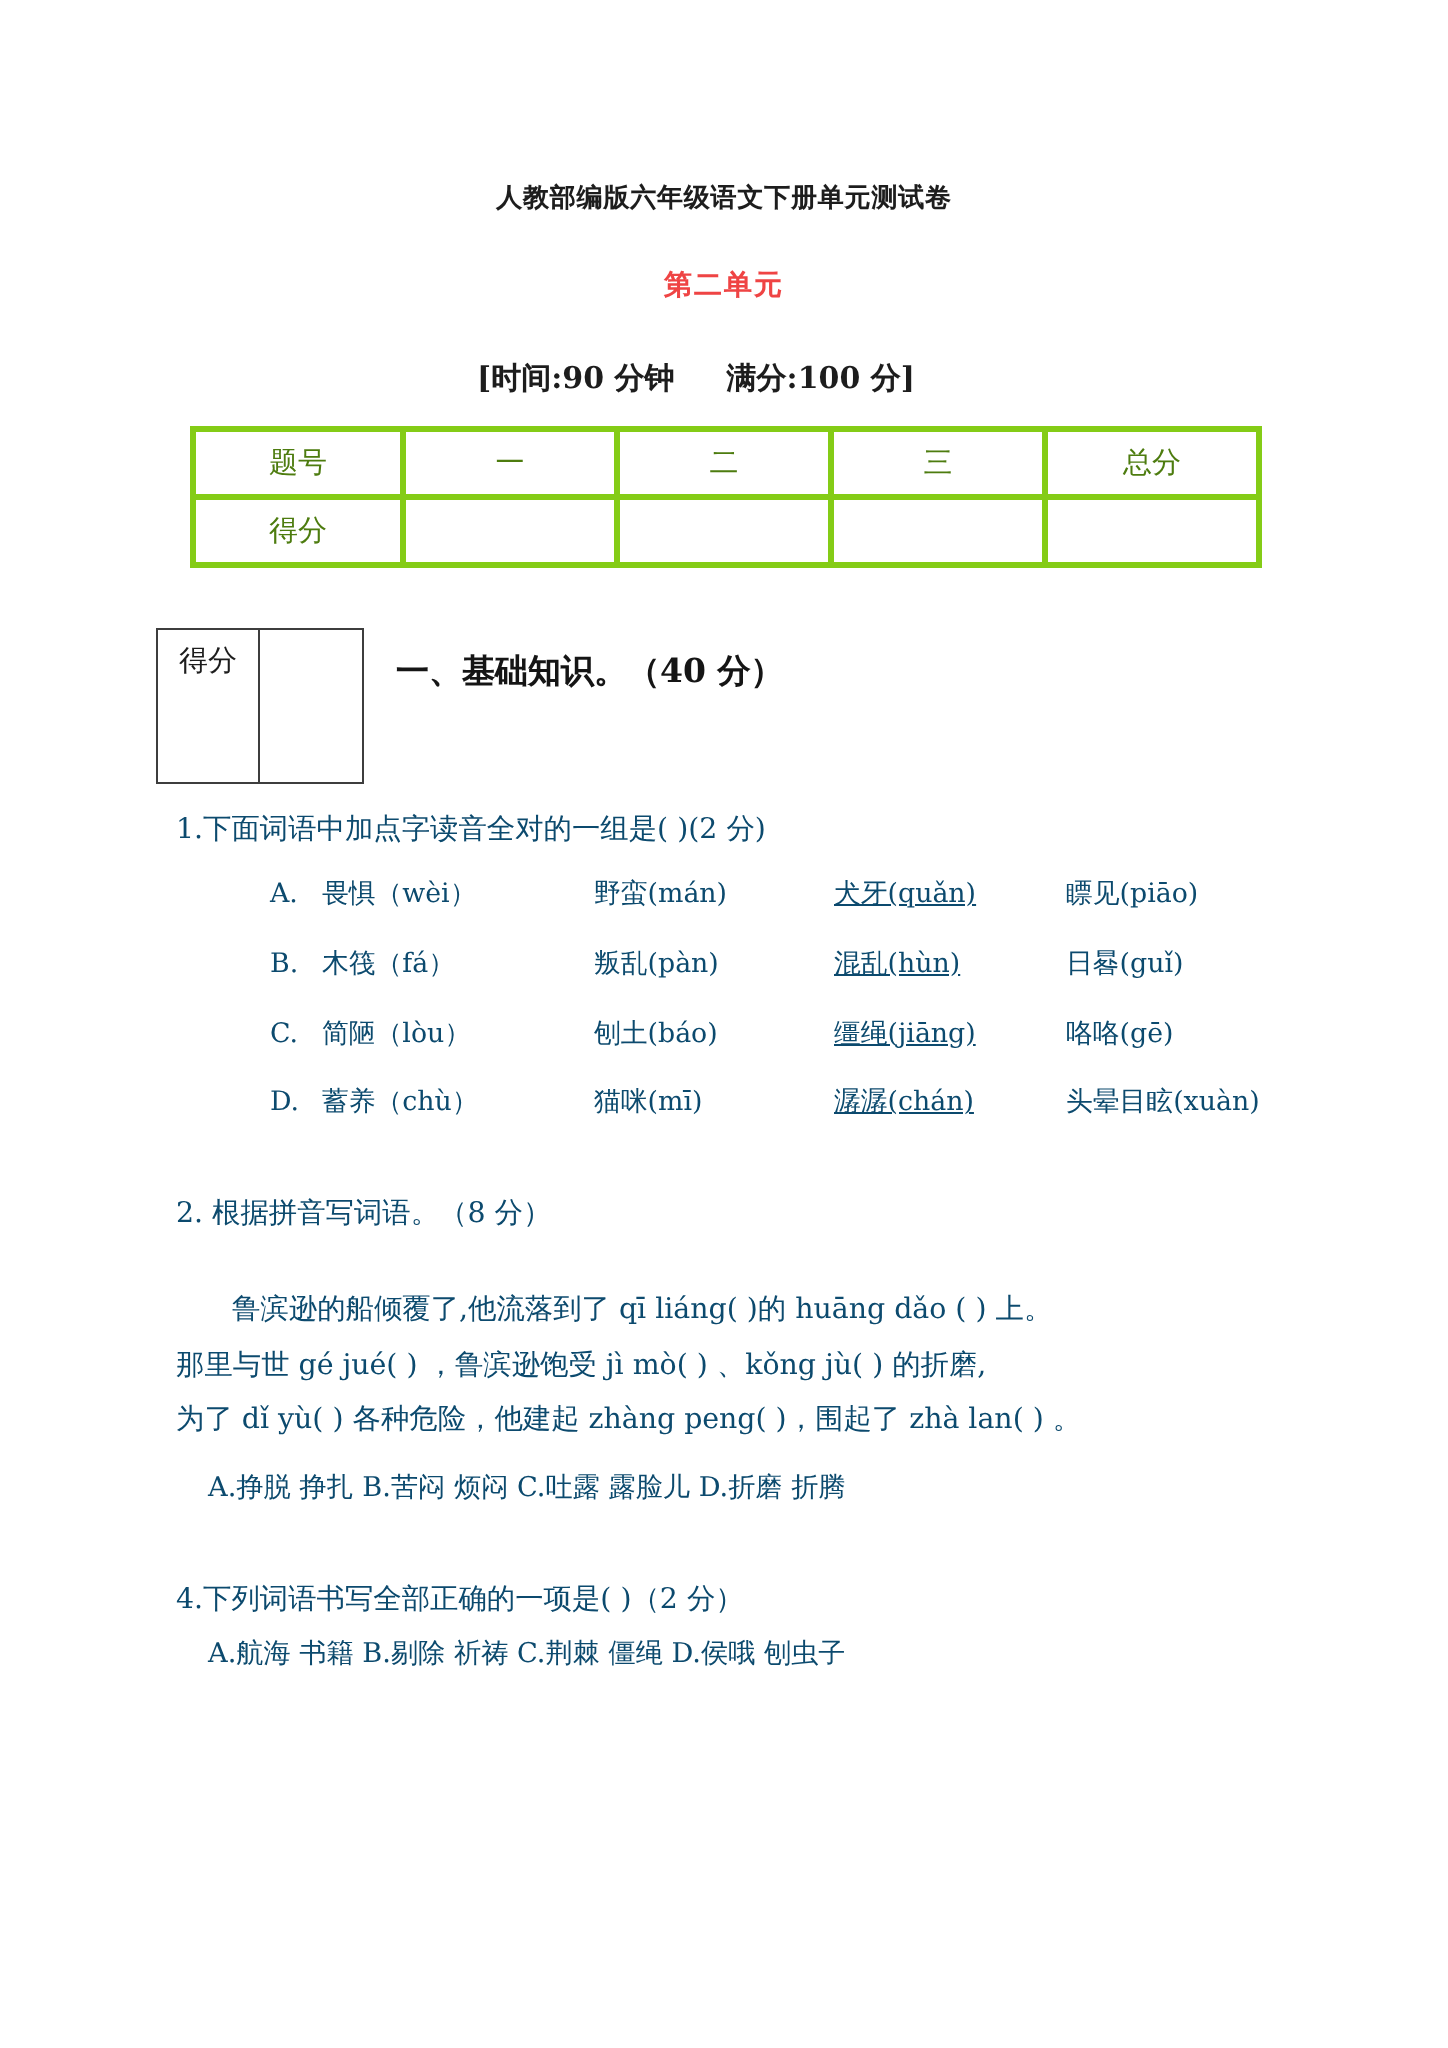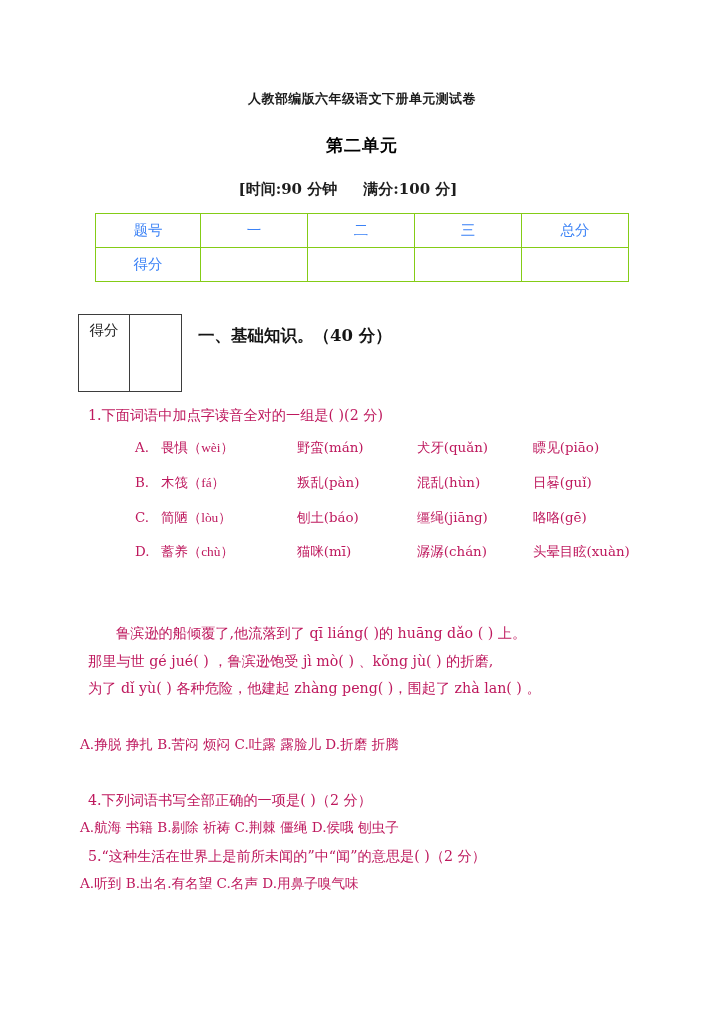--- a/index.html
+++ b/index.html
@@ -34,25 +34,25 @@
     font-weight: 600;
     letter-spacing: 0.4px;
     color: #1d1d1d;
   }
   .unit-title {
     position: absolute;
     top: 134px;
     left: 0;
     width: 724px;
     text-align: center;
-    font-size: 17px;
+    font-size: 14px;
     font-weight: 700;
     font-family: "DejaVu Sans", "Liberation Sans", sans-serif;
     letter-spacing: 1px;
-    color: #000000;
+    color: #ef4444;
   }
   .exam-meta {
     position: absolute;
     top: 180px;
     left: 0;
     width: 696px;
     text-align: center;
     font-size: 15px;
     font-weight: 600;
     color: #1d1d1d;
@@ -62,26 +62,26 @@
   
   .score-table {
     position: absolute;
     top: 213px;
     left: 95px;
     width: 533px;
     border-collapse: collapse;
     table-layout: fixed;
   }
   .score-table td {
-    border: 1px solid #84cc16;
+    border: 3px solid #84cc16;
     height: 34px;
     text-align: center;
     vertical-align: middle;
     font-size: 14.5px;
-    color: #3b82f6;
+    color: #4d7c0f;
   }
   .score-table .c-label { width: 105px; }
   .score-table .c-n1 { width: 107px; }
   .score-table .c-n2 { width: 107px; }
   .score-table .c-n3 { width: 107px; }
   .score-table .c-total { width: 107px; }
 
   
   .defen-box {
     position: absolute;
@@ -112,51 +112,51 @@
     color: #151515;
   }
 
   
   .q {
     position: absolute;
     left: 0;
     width: 724px;
     font-size: 14.2px;
     line-height: 1.55;
-    color: #be185d;
+    color: #0c4a6e;
   }
   .q-stem {
     padding-left: 88px;
     font-size: 14.2px;
   }
 
   
   .q1-line { padding-left: 135px; display: flex; }
   .q1-line .opt-label { width: 26px; flex: none; font-size: 13.4px; }
-  .q1-line .w1 { width: 136px; flex: none; font-family: Liberation Serif, serif; }
+  .q1-line .w1 { width: 136px; flex: none; }
   .q1-line .w2 { width: 120px; flex: none; }
-  .q1-line .w3 { width: 116px; flex: none; }
+  .q1-line .w3 { width: 116px; flex: none; text-decoration: underline; }
   .q1-line .w4 { width: 130px; flex: none; }
   .q1-line .w1, .q1-line .w2, .q1-line .w3, .q1-line .w4 {
     font-size: 13.4px;
     white-space: nowrap;
   }
 
   
   .passage {
     padding-left: 88px;
     padding-right: 76px;
     font-size: 14.2px;
     line-height: 1.95;
     text-align: justify;
   }
   .passage .indent { display: inline-block; width: 28px; }
 
   .opts-inline {
-    padding-left: 80px;
+    padding-left: 104px;
     font-size: 13.6px;
   }
 </style>
 </head>
 <body>
 
 <div class="page">
 
   <div class="doc-title">人教部编版六年级语文下册单元测试卷</div>
   <div class="unit-title">第二单元</div>
@@ -217,35 +217,32 @@
     <div class="q1-line" style="margin-top:14px;">
       <span class="opt-label">D.</span>
       <span class="w1">蓄养（chù）</span>
       <span class="w2">猫咪(mī)</span>
       <span class="w3">潺潺(chán)</span>
       <span class="w4">头晕目眩(xuàn)</span>
     </div>
   </div>
 
   <div class="q" style="top:596px;">
+    <div class="q-stem">2. 根据拼音写词语。（8 分）</div>
     <div class="passage" style="margin-top:24px;">
       <div><span class="indent"></span><span>鲁滨逊的船倾覆了,他流落到了 qī liáng(        )的 huāng dǎo   (            ) 上。</span></div>
       <div><span>那里与世 gé jué(        ) ，鲁滨逊饱受 jì    mò(            ) 、kǒng jù(          ) 的折磨,</span></div>
       <div><span>为了 dǐ yù(        ) 各种危险，他建起 zhàng peng(          )，围起了 zhà lan(          ) 。</span></div>
     </div>
   </div>
 
   <div class="q" style="top:722px;">
     <div class="opts-inline" style="margin-top:12px;">A.挣脱 挣扎    B.苦闷 烦闷      C.吐露 露脸儿     D.折磨 折腾</div>
   </div>
 
   <div class="q" style="top:789px;">
     <div class="q-stem">4.下列词语书写全部正确的一项是(      )（2 分）</div>
     <div class="opts-inline" style="margin-top:6px;">A.航海  书籍   B.剔除  祈祷    C.荆棘   僵绳   D.侯哦   刨虫子</div>
   </div>
 
-  <div class="q" style="top:845px;">
-    <div class="q-stem">5.“这种生活在世界上是前所未闻的”中“闻”的意思是(      )（2 分）</div>
-    <div class="opts-inline" style="margin-top:6px;">A.听到     B.出名.有名望     C.名声    D.用鼻子嗅气味</div>
-  </div>
 
 
 </div>
 
 </body></html>

